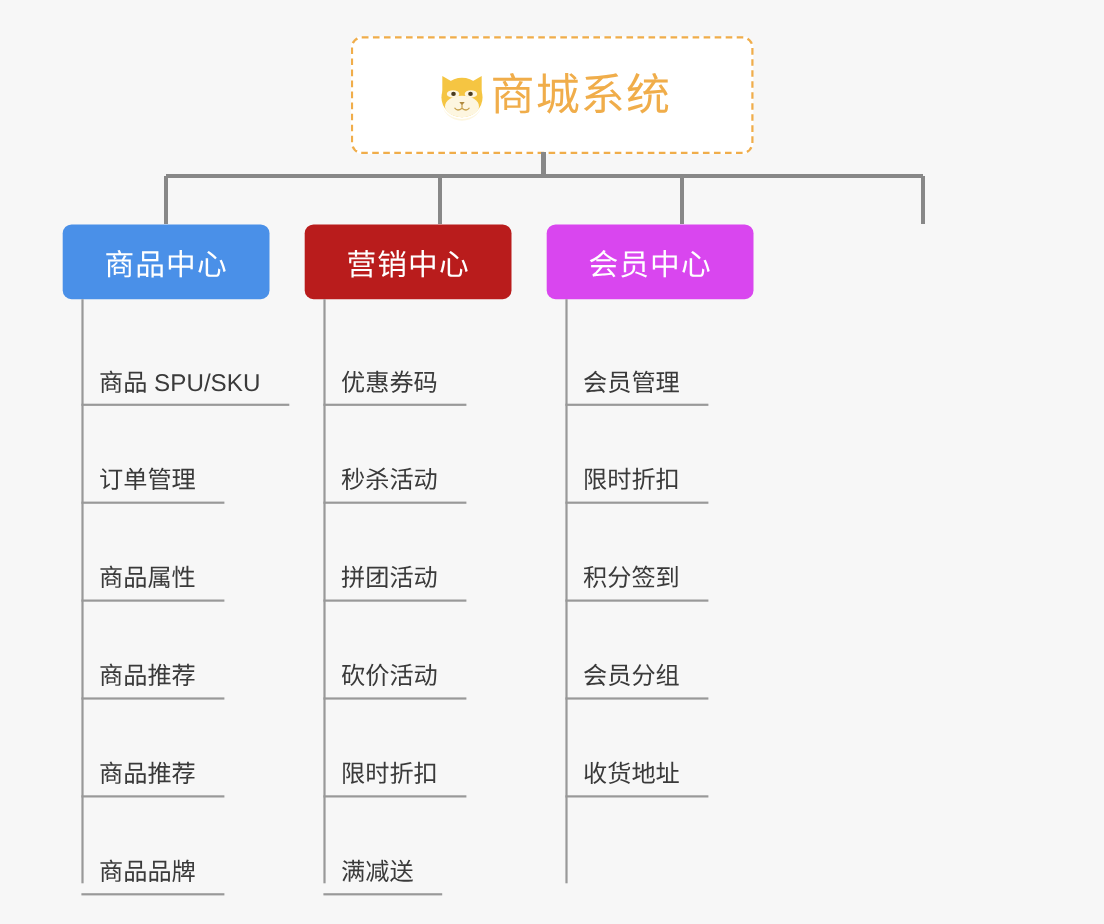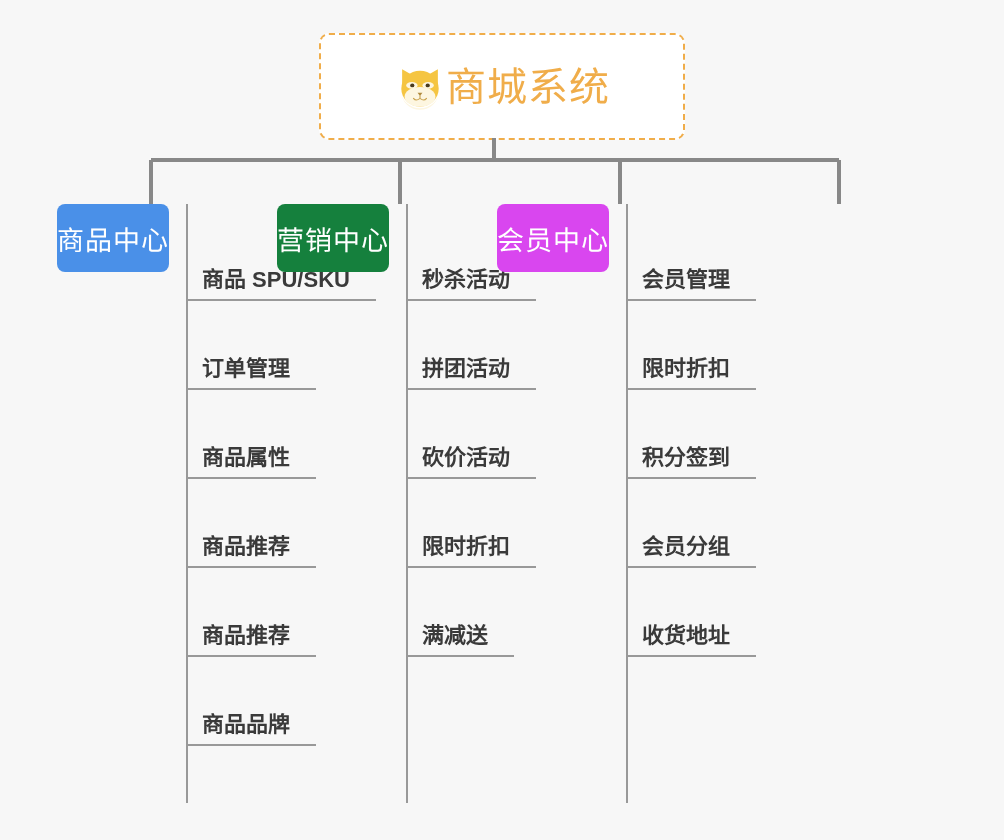--- a/index.html
+++ b/index.html
@@ -71,20 +71,21 @@
     width: 1004px;
     height: 636px;
     display: flex;
     justify-content: flex-start;
     padding-left: 57px;
   }
   .column {
     width: 188px;
     margin-right: 32px;
     display: flex;
+    flex-direction: column;
     position: relative;
   }
   .col-header {
     height: 68px;
     border-radius: 8px;
     display: flex;
     align-items: center;
     justify-content: center;
     color: #ffffff;
     font-size: 27px;
@@ -119,21 +120,20 @@
   .item-label {
     font-size: 22px;
     color: #3a3a3a;
     line-height: 1.1;
     padding-bottom: 7px;
     white-space: nowrap;
     border-bottom: 2px solid #999999;
     padding-right: 26px;
     margin-left: -16px;
     padding-left: 16px;
-    font-weight: bold;
   }
 
   
   .column .item-label { display: inline-block; }
 </style>
 </head>
 <body>
 
 <div class="root-wrap">
   <div class="root-node">
@@ -199,24 +199,27 @@
           <span class="item-label">商品推荐</span>
         </div>
       <div class="item">
           <span class="item-label">商品品牌</span>
         </div>
     </div>
   </div>
 
 
   <div class="column">
-    <div class="col-header" style="background:#15803d;">
+    <div class="col-header" style="background:#b91c1c;">
       <span>营销中心</span>
     </div>
     <div class="col-items">
+      <div class="item">
+          <span class="item-label">优惠券码</span>
+        </div>
       <div class="item">
           <span class="item-label">秒杀活动</span>
         </div>
       <div class="item">
           <span class="item-label">拼团活动</span>
         </div>
       <div class="item">
           <span class="item-label">砍价活动</span>
         </div>
       <div class="item">

